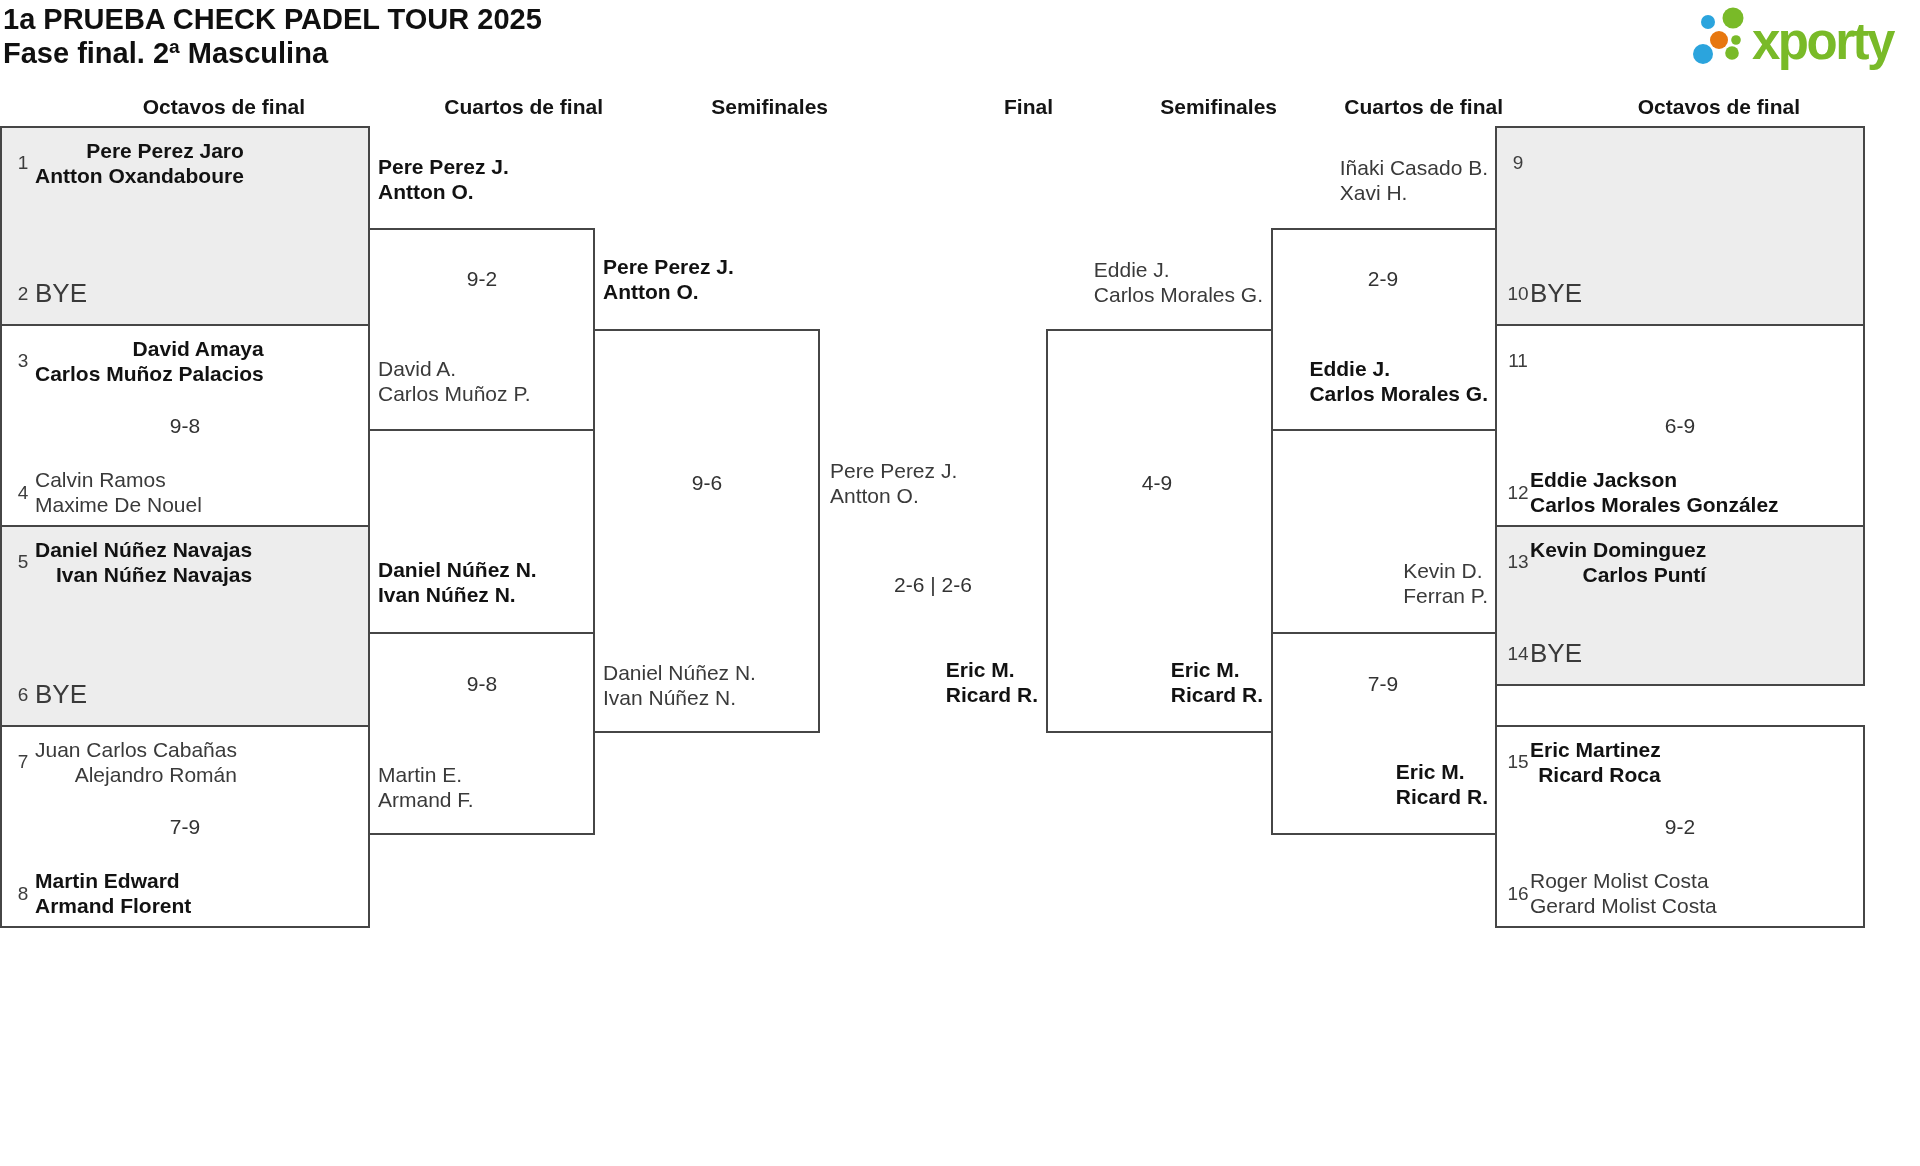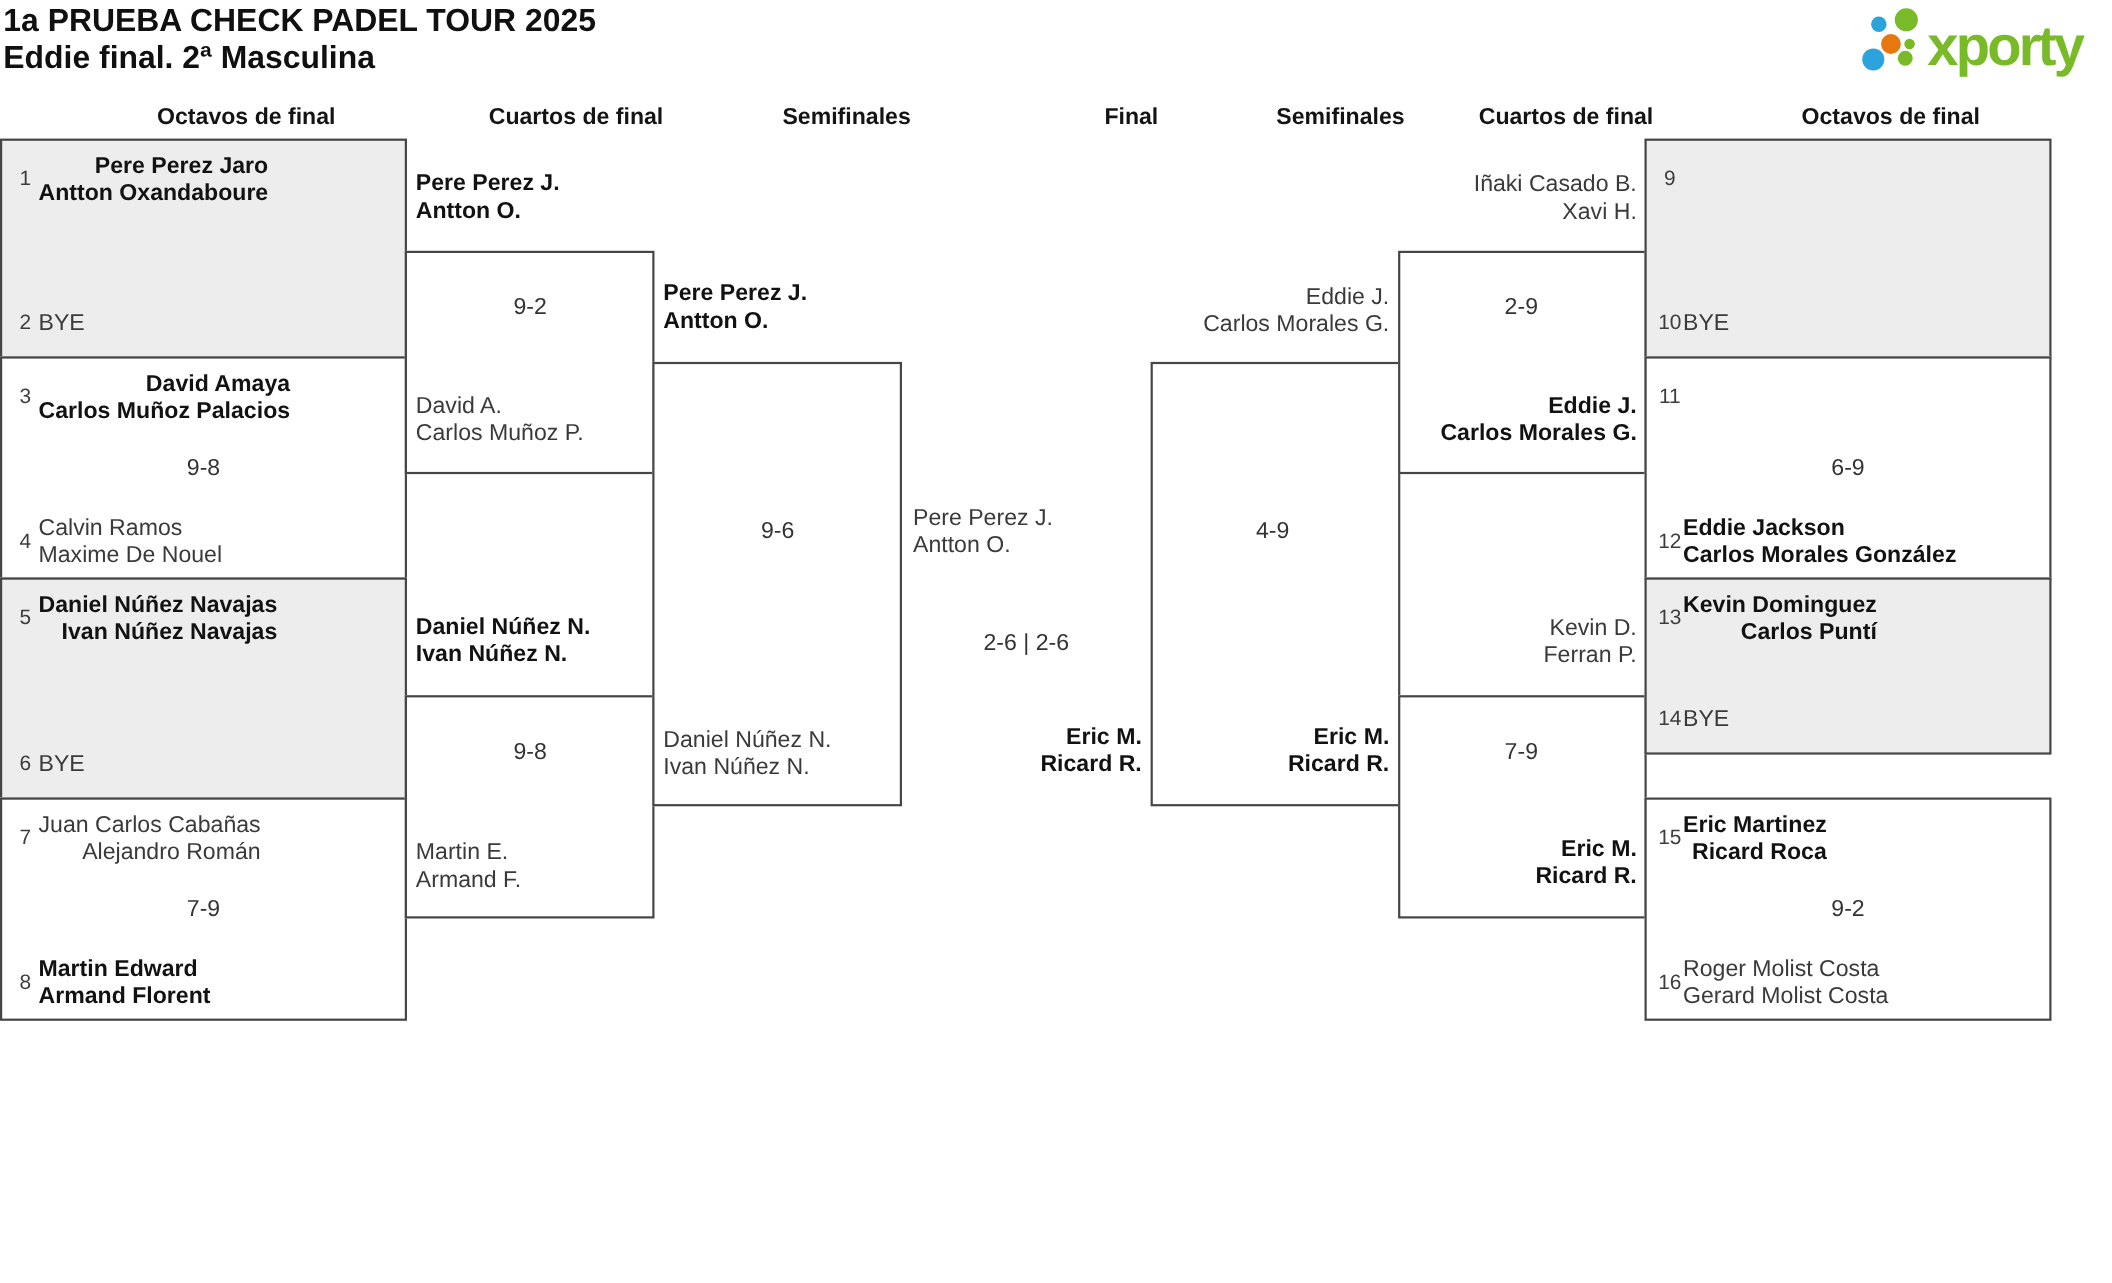--- a/index.html
+++ b/index.html
@@ -12,34 +12,34 @@
   .logo{position:absolute;left:1688px;top:0;}
   .colhead{position:absolute;top:95px;width:240px;text-align:right;font-size:21px;font-weight:600;color:#141414;white-space:nowrap;}
   .box{position:absolute;box-sizing:border-box;border:2px solid #464646;background:#fff;}
   .box.gray{background:#ededed;}
   .seed{position:absolute;font-size:19px;line-height:25px;color:#3d3d3d;}
   .o-seed-top{left:8px;top:22px;width:26px;text-align:center;}
   .o-seed-bottom{left:8px;bottom:20px;width:26px;text-align:center;}
   .o-seed-bye{left:8px;bottom:18px;width:26px;text-align:center;}
   .team-lbl{position:absolute;font-size:21px;line-height:25px;color:#3a3a3a;white-space:nowrap;}
   .team-lbl.bold{font-weight:700;color:#121212;}
-  .team-lbl.right{text-align:right;}
+  .team-lbl.right{text-align:left;}
   .o-team-top{left:33px;top:10px;text-align:right;}
   .o-team-bottom{left:33px;bottom:8px;}
-  .o-bye{position:absolute;left:33px;bottom:18px;font-size:21px;line-height:25px;color:#3a3a3a;margin-top:15px;}
+  .o-bye{position:absolute;left:33px;bottom:18px;font-size:26px;line-height:25px;color:#3a3a3a;margin-top:15px;}
   .o-score{position:absolute;left:0;right:0;top:50%;transform:translateY(-50%);text-align:center;font-size:21px;color:#333;}
   .score-lbl{position:absolute;font-size:21px;line-height:25px;color:#333;transform:translateX(-50%);white-space:nowrap;}
 </style>
 </head>
 <body>
 
 <div class="page">
 
   <div class="title">1a PRUEBA CHECK PADEL TOUR 2025</div>
-  <div class="subtitle">Eddie final. 2ª Masculina</div>
+  <div class="subtitle">Fase final. 2ª Masculina</div>
 
   <svg class="logo" width="232" height="75" viewBox="0 0 232 75">
     <circle cx="20" cy="22" r="7" fill="#2BA4DD"></circle>
     <circle cx="45" cy="18" r="10.5" fill="#79BA28"></circle>
     <circle cx="31" cy="40" r="9" fill="#E7770F"></circle>
     <circle cx="48" cy="40" r="4.8" fill="#79BA28"></circle>
     <circle cx="15" cy="54" r="10" fill="#2BA4DD"></circle>
     <circle cx="44" cy="53" r="6.8" fill="#79BA28"></circle>
     <text x="64" y="59" font-size="51" font-weight="bold" letter-spacing="-2.5" fill="#79BA28">xporty</text>
   </svg>

